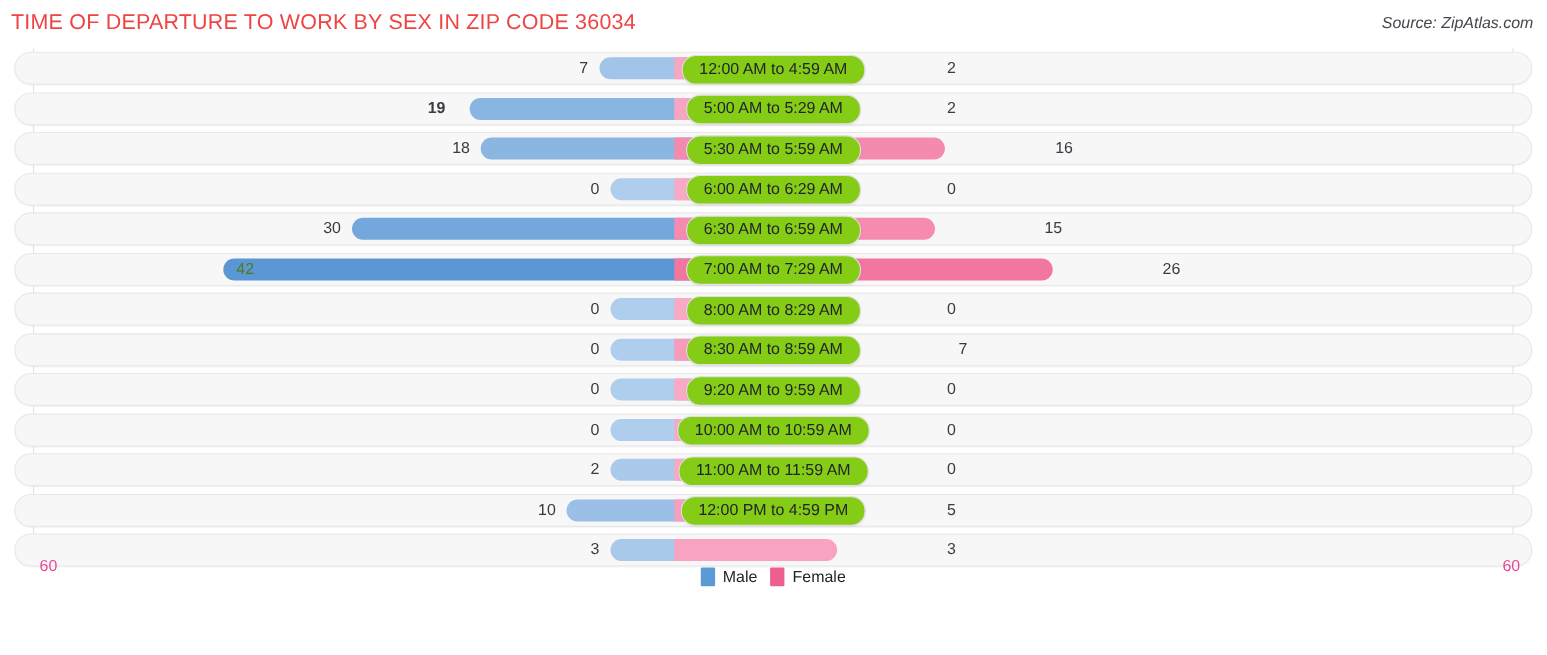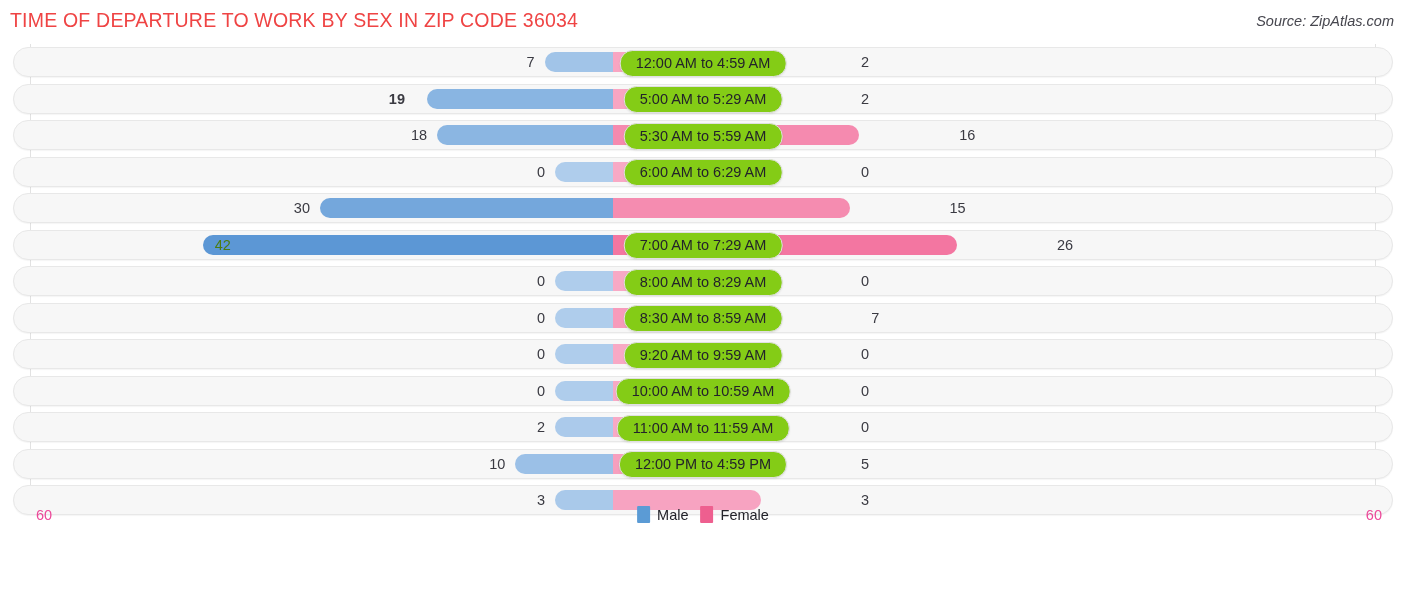--- a/index.html
+++ b/index.html
@@ -152,21 +152,21 @@
     font-size: 14.5px;
     color: #ec4899;
   }
   .axis-max.left  { left: 36px; }
   .axis-max.right { right: 24px; }
 
   .legend {
     position: absolute;
     left: 50%;
     transform: translateX(-50%);
-    top: 3px;
+    top: 13px;
     display: flex;
     align-items: flex-end;
     gap: 12px;
   }
   .legend-item {
     display: flex;
     align-items: center;
     gap: 7px;
   }
   .swatch {
@@ -224,20 +224,21 @@
         <div class="val male" style="left: 485px; width: 60px;">0</div>
         <div class="val female" style="left: 861px; width: 60px;">0</div>
         <div class="pill">6:00 AM to 6:29 AM</div>
       </div>
       <div class="row">
         <div class="track"></div>
         <div class="bar male" style="left: 320px; width: 383px; background: rgb(116, 167, 220);"></div>
         <div class="bar female" style="left: 613px; width: 236.5px; background: rgb(245, 140, 176);"></div>
         <div class="val male" style="left: 250px; width: 60px;">30</div>
         <div class="val female" style="left: 949.5px; width: 60px;">15</div>
+        <div class="pill">6:30 AM to 6:59 AM</div>
       </div>
       <div class="row">
         <div class="track"></div>
         <div class="bar male" style="left: 202.8px; width: 500.2px; background: rgb(92, 151, 213);"></div>
         <div class="bar female" style="left: 613px; width: 343.933px; background: rgb(243, 118, 161);"></div>
         <div class="val-in" style="left: 214.8px;">42</div>
         <div class="val female" style="left: 1056.93px; width: 60px;">26</div>
         <div class="pill">7:00 AM to 7:29 AM</div>
       </div>
       <div class="row">

